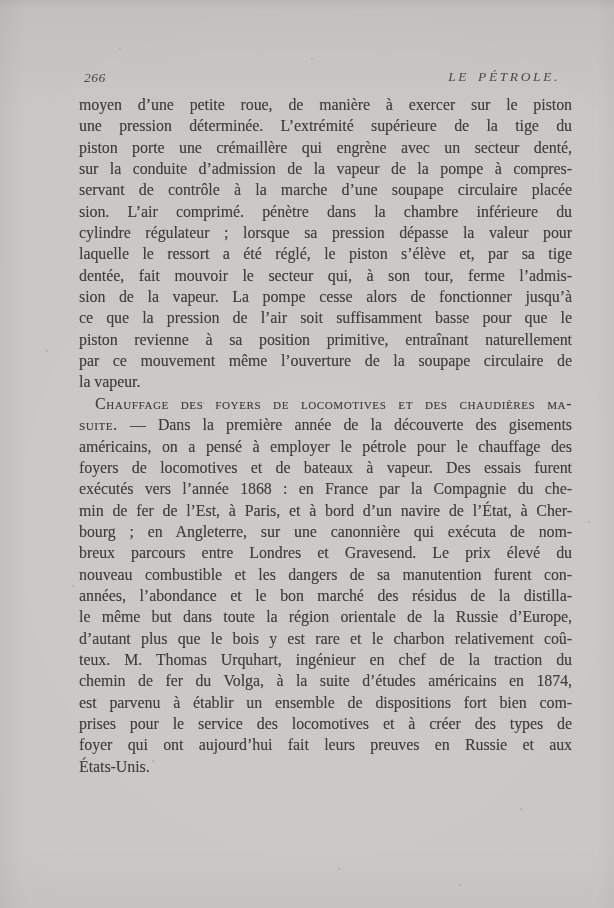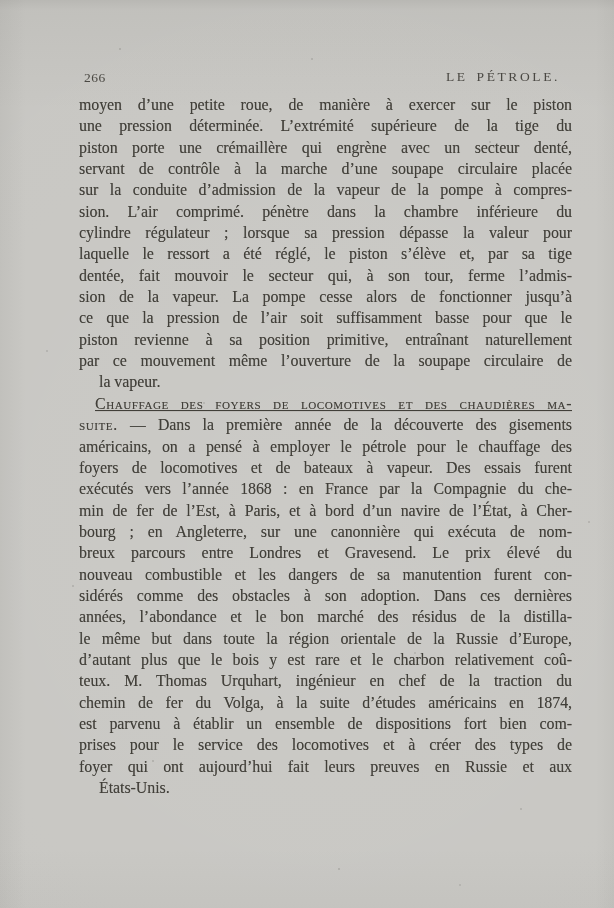--- a/index.html
+++ b/index.html
@@ -54,20 +54,21 @@
       459px 884px 0 rgba(104,102,96,0.24);
   }
   .page-header {
     position: absolute;
     top: 69px;
     left: 79px;
     width: 493px;
     height: 18px;
     font-size: 13.5px;
     color: var(--header-ink, #4a4843);
+    font-style: italic;
   }
   .page-number {
     position: absolute;
     left: 5px;
     top: 1px;
     letter-spacing: 0.5px;
   }
   .running-title {
     position: absolute;
     left: 0;
@@ -89,25 +90,23 @@
   .line {
     height: 21.35px;
     line-height: 21.35px;
     text-align: justify;
     text-align-last: justify;
     overflow: hidden;
     white-space: normal;
   }
   .line.last {
     text-align-last: left;
-    margin-left: 20px;
   }
   .line.indent {
     text-indent: 16px;
-    text-decoration: underline;
   }
   .sc {
     font-variant: small-caps;
     letter-spacing: 0.6px;
   }
 </style>
 </head>
 <body>
 
 <div class="page" style="--ink: #413f39; --header-ink: #4a4843; background: rgb(200, 199, 195);">
@@ -116,41 +115,40 @@
 
   <div class="page-header">
     <span class="page-number">266</span>
     <span class="running-title">LE PÉTROLE.</span>
   </div>
 
   <div class="text-block" id="text-block">
       <div class="line"><span>moyen d’une petite roue, de manière à exercer sur le piston</span></div>
       <div class="line"><span>une pression déterminée. L’extrémité supérieure de la tige du</span></div>
       <div class="line"><span>piston porte une crémaillère qui engrène avec un secteur denté,</span></div>
+      <div class="line"><span>sur la conduite d’admission de la vapeur de la pompe à compres-</span></div>
       <div class="line"><span>servant de contrôle à la marche d’une soupape circulaire placée</span></div>
-      <div class="line"><span>sur la conduite d’admission de la vapeur de la pompe à compres-</span></div>
       <div class="line"><span>sion. L’air comprimé. pénètre dans la chambre inférieure du</span></div>
       <div class="line"><span>cylindre régulateur ; lorsque sa pression dépasse la valeur pour</span></div>
       <div class="line"><span>laquelle le ressort a été réglé, le piston s’élève et, par sa tige</span></div>
       <div class="line"><span>dentée, fait mouvoir le secteur qui, à son tour, ferme l’admis-</span></div>
       <div class="line"><span>sion de la vapeur. La pompe cesse alors de fonctionner jusqu’à</span></div>
       <div class="line"><span>ce que la pression de l’air soit suffisamment basse pour que le</span></div>
       <div class="line"><span>piston revienne à sa position primitive, entraînant naturellement</span></div>
       <div class="line"><span>par ce mouvement même l’ouverture de la soupape circulaire de</span></div>
       <div class="line last"><span>la vapeur.</span></div>
       <div class="line indent"><span class="sc">Chauffage des foyers de locomotives et des chaudières ma-</span></div>
       <div class="line"><span class="sc">suite.</span><span> — Dans la première année de la découverte des gisements</span></div>
       <div class="line"><span>américains, on a pensé à employer le pétrole pour le chauffage des</span></div>
       <div class="line"><span>foyers de locomotives et de bateaux à vapeur. Des essais furent</span></div>
       <div class="line"><span>exécutés vers l’année 1868 : en France par la Compagnie du che-</span></div>
       <div class="line"><span>min de fer de l’Est, à Paris, et à bord d’un navire de l’État, à Cher-</span></div>
       <div class="line"><span>bourg ; en Angleterre, sur une canonnière qui exécuta de nom-</span></div>
       <div class="line"><span>breux parcours entre Londres et Gravesend. Le prix élevé du</span></div>
       <div class="line"><span>nouveau combustible et les dangers de sa manutention furent con-</span></div>
-      <div class="line"><span>sidérés comme des obstacles à son adoption. Dans ces dernières</span></div>
       <div class="line"><span>années, l’abondance et le bon marché des résidus de la distilla-</span></div>
       <div class="line"><span>le même but dans toute la région orientale de la Russie d’Europe,</span></div>
       <div class="line"><span>d’autant plus que le bois y est rare et le charbon relativement coû-</span></div>
       <div class="line"><span>teux. M. Thomas Urquhart, ingénieur en chef de la traction du</span></div>
       <div class="line"><span>chemin de fer du Volga, à la suite d’études américains en 1874,</span></div>
       <div class="line"><span>est parvenu à établir un ensemble de dispositions fort bien com-</span></div>
       <div class="line"><span>prises pour le service des locomotives et à créer des types de</span></div>
       <div class="line"><span>foyer qui ont aujourd’hui fait leurs preuves en Russie et aux</span></div>
       <div class="line last"><span>États-Unis.</span></div>
     </div>

